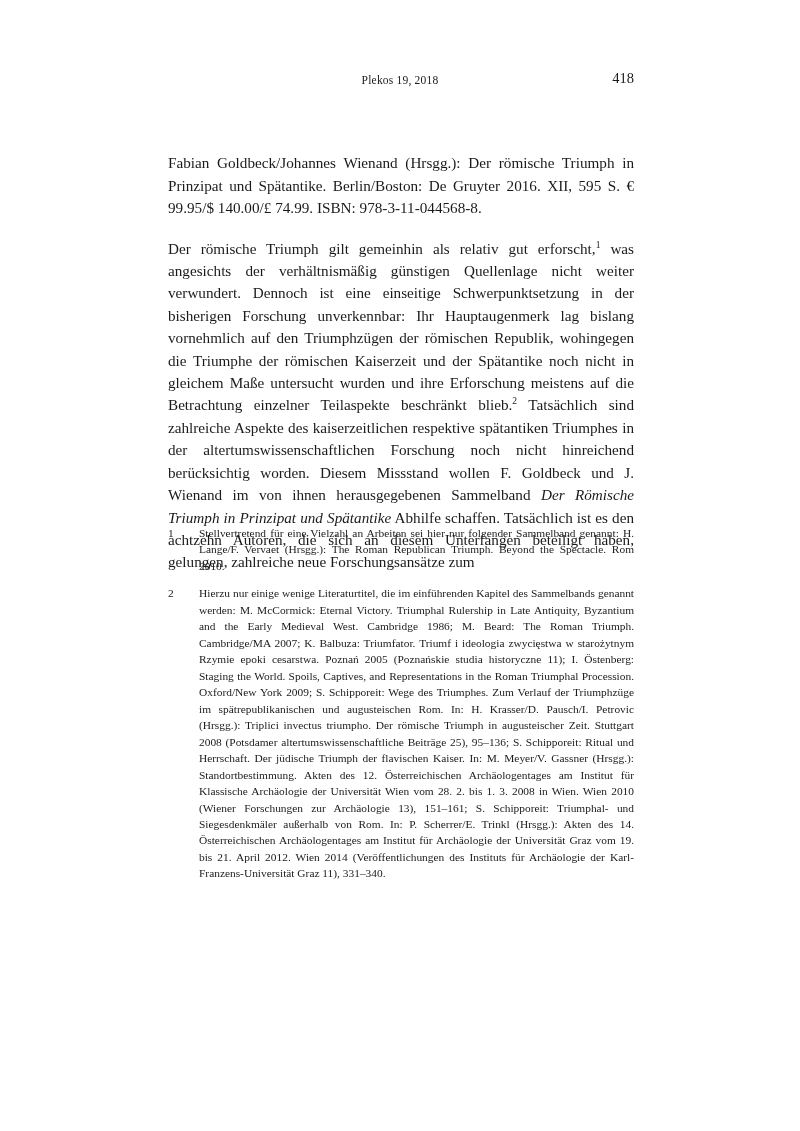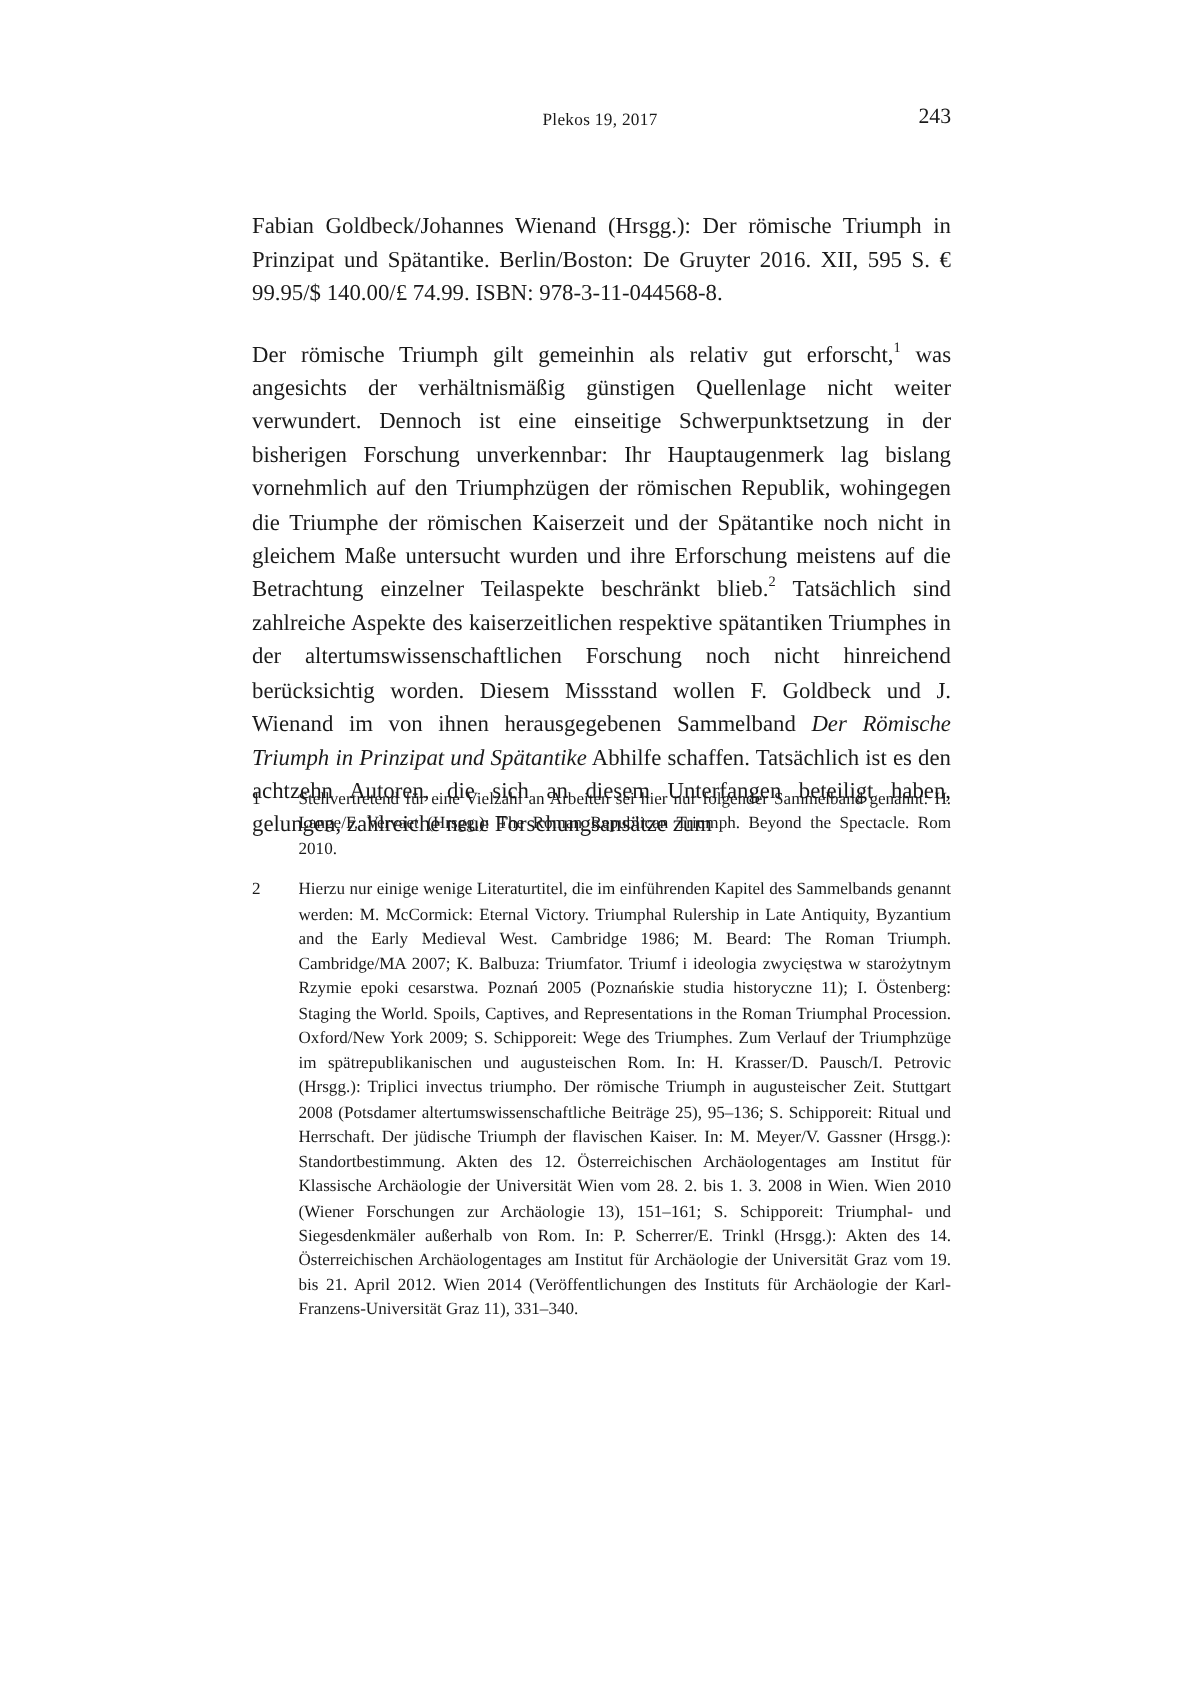--- a/index.html
+++ b/index.html
@@ -43,21 +43,21 @@
     position: absolute;
     top: 140px;
     left: 168px;
     width: 466px;
   }
   .booktitle {
     font-size: 15.2px;
     line-height: 1.48;
     text-align: justify;
     text-align-last: left;
-    margin: 0 0 18px 0;
+    margin: 12px 0 18px 0;
     hyphens: auto;
   }
   p.body-par {
     font-size: 15.2px;
     line-height: 1.475;
     text-align: justify;
     text-align-last: left;
     margin: 0;
     hyphens: auto;
     font-family: Liberation Serif, serif;
@@ -94,22 +94,22 @@
     text-align-last: left;
     hyphens: auto;
   }
   .spacer-small { height: 2px; }
 </style>
 </head>
 <body>
 
 <div class="page">
 
-  <div class="running-head">Plekos 19, 2017</div>
-  <div class="page-number">243</div>
+  <div class="running-head">Plekos 19, 2018</div>
+  <div class="page-number">418</div>
 
   <div class="content">
 
     <div class="booktitle">
       <span>Fabian Goldbeck/Johannes Wienand (Hrsgg.): Der römische Triumph in Prinzipat und Spätantike. Berlin/Boston: De Gruyter 2016. XII, 595 S. € 99.95/$ 140.00/£ 74.99. ISBN: 978-3-11-044568-8.</span>
     </div>
 
     <p class="body-par">
       <span>Der römische Triumph gilt gemeinhin als relativ gut erforscht,</span><sup class="fn">1</sup><span> was angesichts der verhältnismäßig günstigen Quellenlage nicht weiter verwundert. Dennoch ist eine einseitige Schwerpunktsetzung in der bisherigen Forschung unverkennbar: Ihr Hauptaugenmerk lag bislang vornehmlich auf den Triumphzügen der römischen Republik, wohingegen die Triumphe der römischen Kaiserzeit und der Spätantike noch nicht in gleichem Maße untersucht wurden und ihre Erforschung meistens auf die Betrachtung einzelner Teilaspekte beschränkt blieb.</span><sup class="fn">2</sup><span> Tatsächlich sind zahlreiche Aspekte des kaiserzeitlichen respektive spätantiken Triumphes in der altertumswissenschaftlichen Forschung noch nicht hinreichend berücksichtig worden. Diesem Missstand wollen F. Goldbeck und J. Wienand im von ihnen herausgegebenen Sammelband </span><span class="ital">Der Römische Triumph in Prinzipat und Spätantike</span><span> Abhilfe schaffen. Tatsächlich ist es den achtzehn Autoren, die sich an diesem Unterfangen beteiligt haben, gelungen, zahlreiche neue Forschungsansätze zum</span>
     </p>

